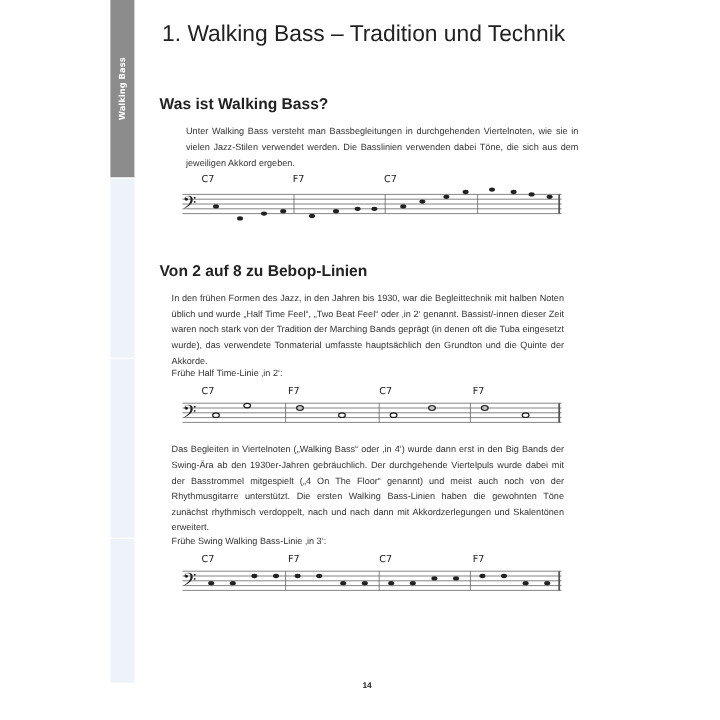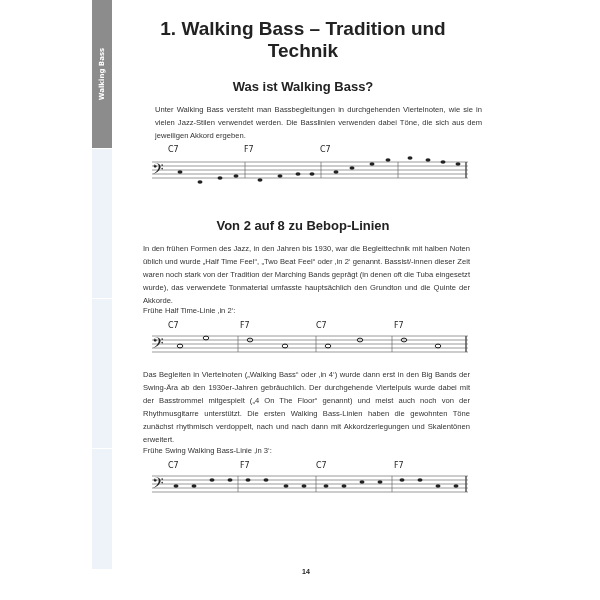--- a/index.html
+++ b/index.html
@@ -2,22 +2,22 @@
 <html><head>
 <meta charset="utf-8">
 <style>
   html,body{margin:0;padding:0;background:#fff;}
   body{width:600px;height:600px;position:relative;overflow:hidden;font-family:"DejaVu Sans",sans-serif;color:#222;}
   .sidebar{position:absolute;left:92px;top:0;width:20px;height:600px;}
   .tab{position:absolute;left:0;width:20px;display:flex;align-items:center;justify-content:center;}
   .tab span{transform:rotate(-90deg);white-space:nowrap;font-size:7px;font-weight:bold;}
   .tab.active{background:#8c8c8c;color:#fff;}
   .tab.inactive{background:#eef3f9;color:#dde6f0;border-top:1px solid #fff;}
-  h1{position:absolute;left:133px;top:18px;margin:0;font-size:19px;font-weight:bold;width:340px;text-align:center;color:#222;font-family:"Liberation Sans",sans-serif;}
-  h2{position:absolute;margin:0;font-size:13px;font-weight:bold;width:340px;left:133px;text-align:center;font-family:"Liberation Sans",sans-serif;}
+  h1{position:absolute;left:133px;top:18px;margin:0;font-size:19px;font-weight:normal;width:340px;text-align:center;color:#222;font-family:"Liberation Sans",sans-serif;}
+  h2{position:absolute;margin:0;font-size:13px;font-weight:bold;width:340px;left:133px;text-align:left;font-family:"Liberation Sans",sans-serif;}
   .para{position:absolute;left:143px;width:327px;font-size:7.6px;line-height:13px;text-align:justify;font-family:"Liberation Sans",sans-serif;color:#333;}
   .caption{position:absolute;left:143px;font-size:7.6px;font-family:"Liberation Sans",sans-serif;color:#333;}
   .staff{position:absolute;left:140px;width:330px;height:60px;}
   .pagenum{position:absolute;left:302px;top:568px;font-size:7px;font-weight:bold;font-family:"Liberation Sans",sans-serif;}
 </style>
 </head>
 <body>
 
 <div class="sidebar">
   <div class="tab active" style="top:0;height:148px;">

